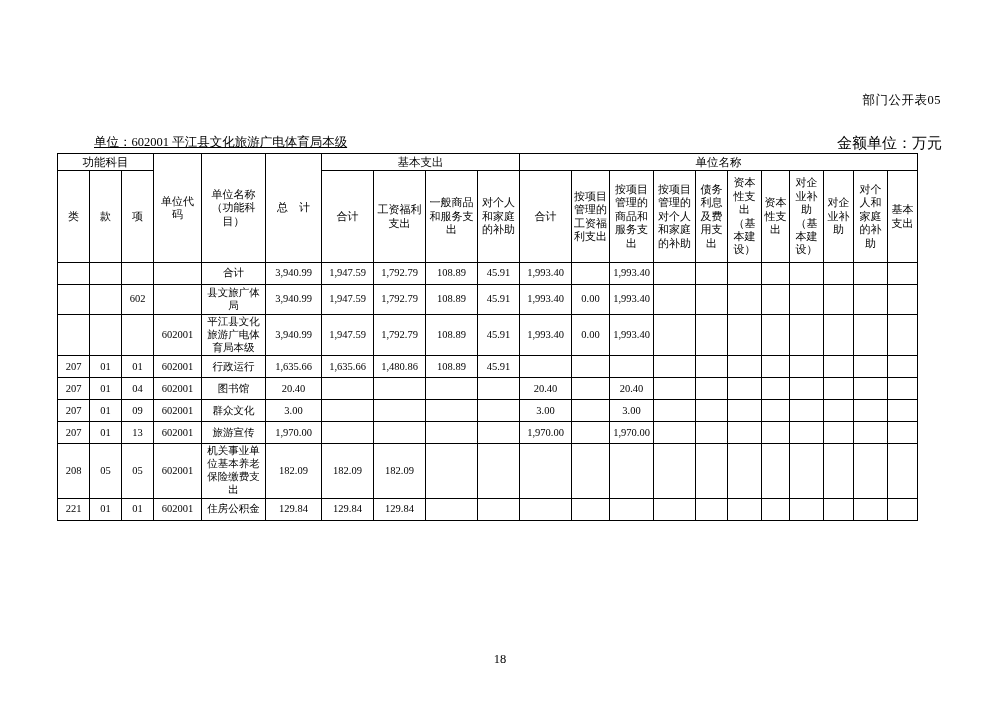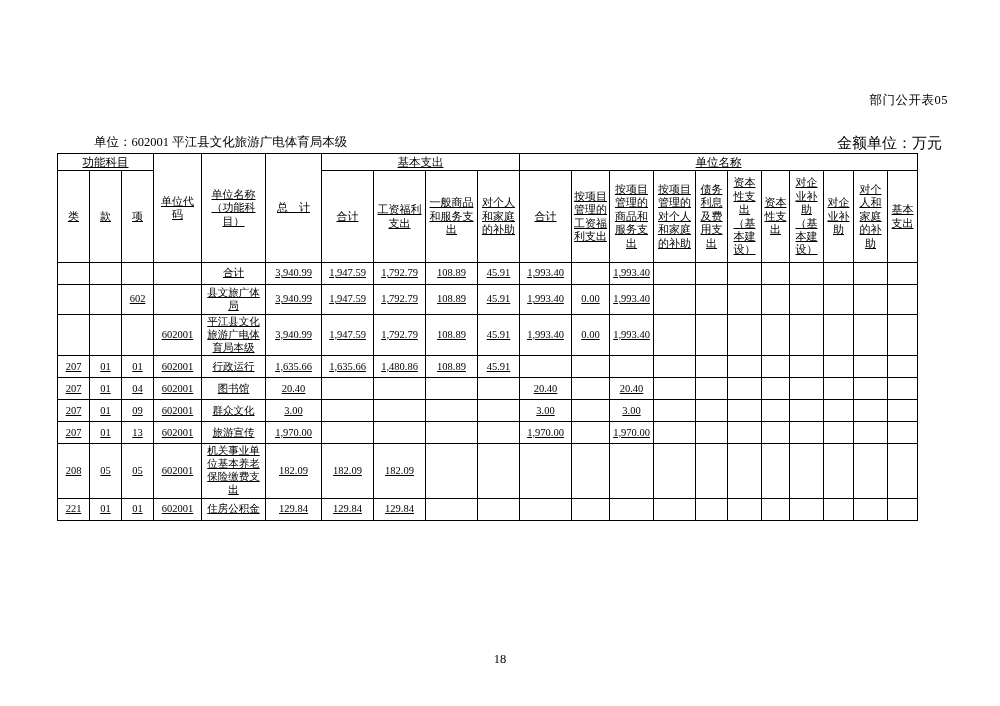--- a/index.html
+++ b/index.html
@@ -17,21 +17,21 @@
   }
   .page {
     position: relative;
     width: 1000px;
     height: 706px;
     box-sizing: border-box;
   }
   .form-code {
     position: absolute;
     top: 92px;
-    right: 52px;
+    right: 59px;
     font-size: 12.5px;
     letter-spacing: 0.5px;
   }
   .doc-title {
     position: absolute;
     top: 110px;
     left: 0;
     width: 1000px;
     text-align: center;
     font-size: 20px;
@@ -43,36 +43,36 @@
     top: 134px;
     left: 58px;
     right: 58px;
     height: 18px;
   }
   .meta-left {
     position: absolute;
     left: 36px;
     top: 0;
     font-size: 12.5px;
+    text-decoration: underline;
   }
   .meta-right {
     position: absolute;
     right: 0;
     top: 0;
     font-size: 15px;
   }
   table.budget {
     position: absolute;
     top: 153px;
     left: 57px;
     border-collapse: collapse;
     table-layout: fixed;
     width: 736px;
     font-size: 10.5px;
-    text-decoration: underline;
   }
   table.budget td, table.budget th {
     border: 1px solid #000;
     padding: 1px 2px;
     text-align: center;
     vertical-align: middle;
     line-height: 1.22;
     font-weight: normal;
     word-break: break-all;
   }

